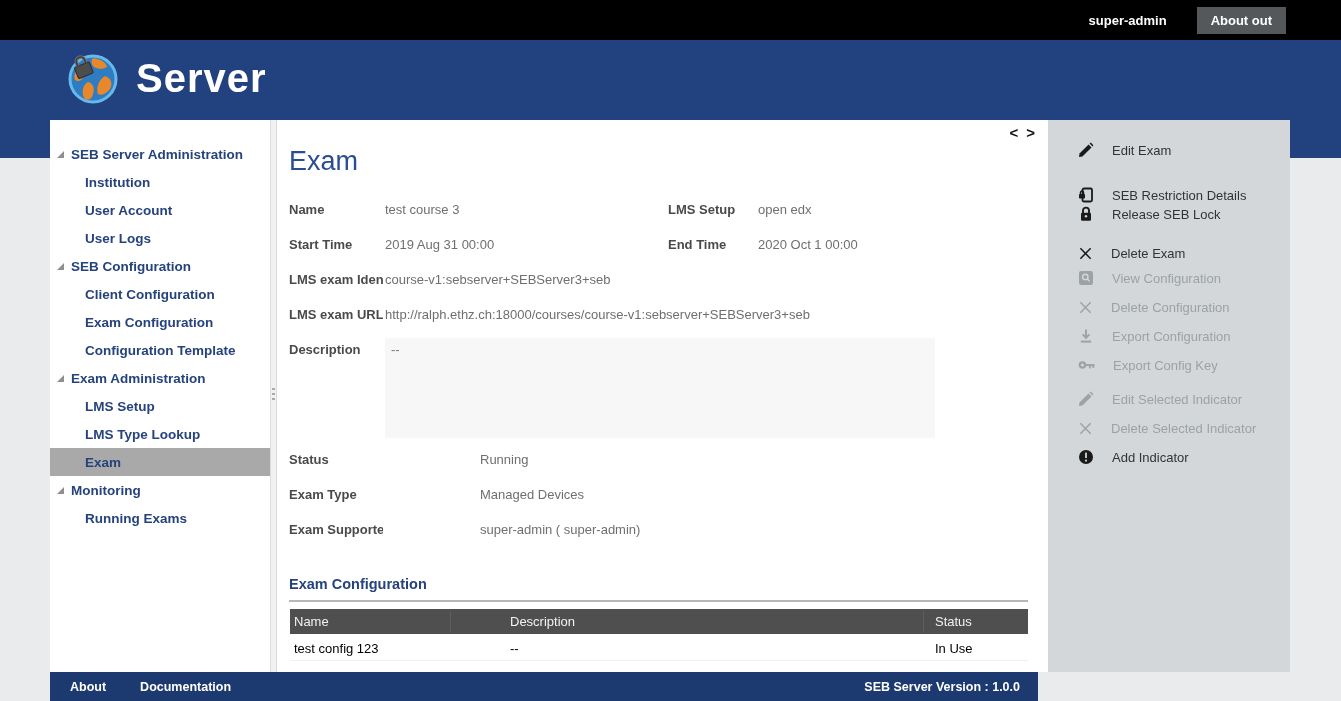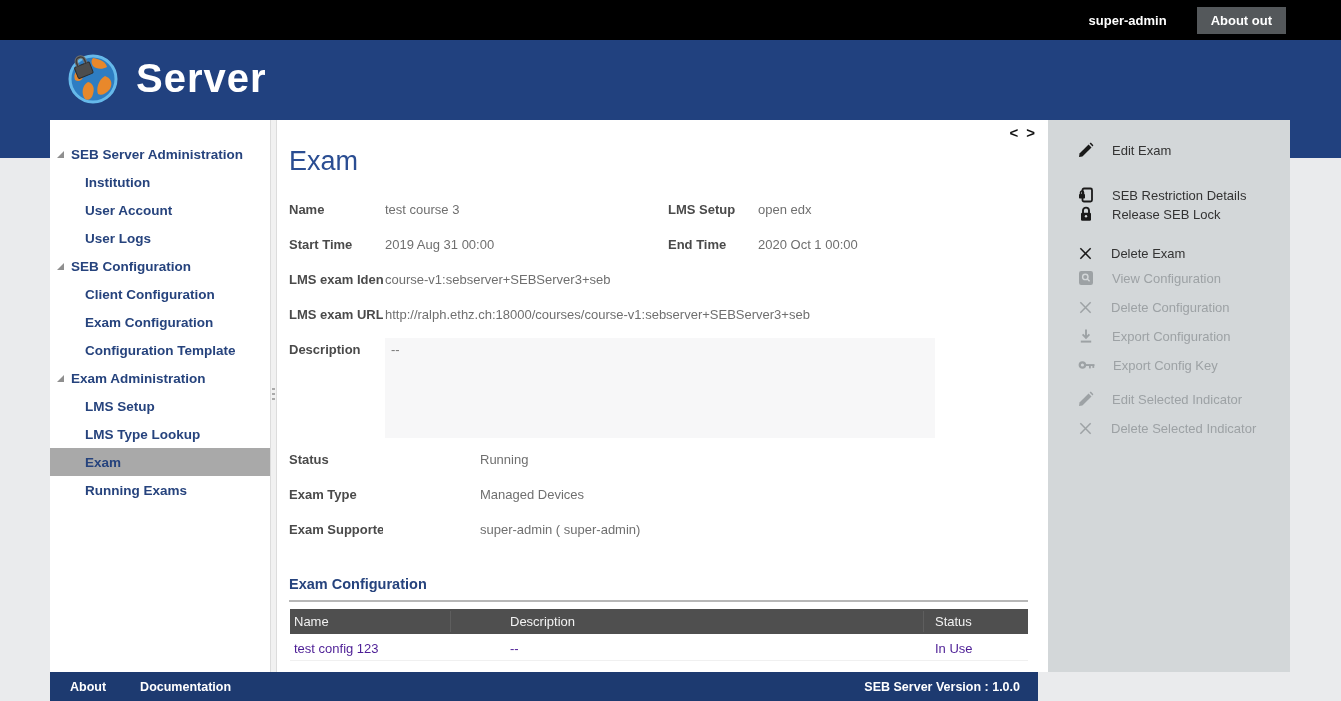--- a/index.html
+++ b/index.html
@@ -52,21 +52,21 @@
               font-size:13px; color:#777; padding:4px 6px; }
 
   .section-heading { position:absolute; left:12px; top:456px; font-size:14.5px; font-weight:bold; color:#26437d; }
   .section-rule { position:absolute; left:12px; top:480px; width:739px; height:2px; background:#b7b7b7; }
 
   .table { position:absolute; left:13px; top:489px; width:738px; }
   .thead { position:relative; height:25px; background:#4f4f4f; }
   .thead .th { position:absolute; top:5px; font-size:13px; color:#f2f2f2; }
   .col-sep { position:absolute; top:2px; width:1px; height:21px; background:#5e5e5e; }
   .trow { position:relative; height:27px; border-bottom:1px solid #f0f0f0; }
-  .trow .td { position:absolute; top:7px; font-size:13px; color:#4c1d95; }
+  .trow .td { position:absolute; top:7px; font-size:13px; color:#000000; }
   .c0 { left:4px; } .c1 { left:220px; } .c2 { left:645px; }
 
   
   .actions { width:242px; background:#d3d7d9; position:relative; }
   .action-row { position:absolute; left:0; width:100%; height:20px; display:flex; align-items:center;
                 padding-left:30px; gap:18px; cursor:pointer; }
   .action-row .alabel { font-size:13px; color:#333; }
   .action-row svg { flex:0 0 auto; }
   .action-row.enabled { color:#1a1a1a; }
   .action-row.disabled { color:#9da2a5; cursor:default; }
@@ -142,20 +142,24 @@
     </div>
     <div class="nav-item lvl2">
       <span>LMS Setup</span>
     </div>
     <div class="nav-item lvl2">
       <span>LMS Type Lookup</span>
     </div>
     <div class="nav-item lvl2 selected">
       <span>Exam</span>
     </div>
+    <div class="nav-item lvl1">
+      <span class="tri"></span>
+      <span>Monitoring</span>
+    </div>
     <div class="nav-item lvl2">
       <span>Running Exams</span>
     </div>
   </div>
 
   <div class="sash">
       <div class="grip"></div>
     </div>
 
   <div class="content">
@@ -288,20 +292,28 @@
       <span class="alabel">Edit Selected Indicator</span>
     </div>
 
     <div class="action-row disabled" style="top:298px;">
       <svg width="15" height="15" viewBox="0 0 16 16">
         <path d="M2.5 2.5 L13.5 13.5 M13.5 2.5 L2.5 13.5" stroke="currentColor" stroke-width="1.6" fill="none"></path>
       </svg>
       <span class="alabel">Delete Selected Indicator</span>
     </div>
 
+    <div class="action-row enabled" style="top:327px;">
+      <svg width="16" height="16" viewBox="0 0 16 16">
+        <circle cx="8" cy="8" r="7" fill="currentColor"></circle>
+        <rect x="7.1" y="3.6" width="1.8" height="5.4" fill="#d3d7d9"></rect>
+        <rect x="7.1" y="10.6" width="1.8" height="2" fill="#d3d7d9"></rect>
+      </svg>
+      <span class="alabel">Add Indicator</span>
+    </div>
 
   </div>
 </div>
 
 <div class="footer">
   <span class="flink">About</span>
   <span class="flink">Documentation</span>
   <span class="version">SEB Server Version : 1.0.0</span>
 </div>
 

